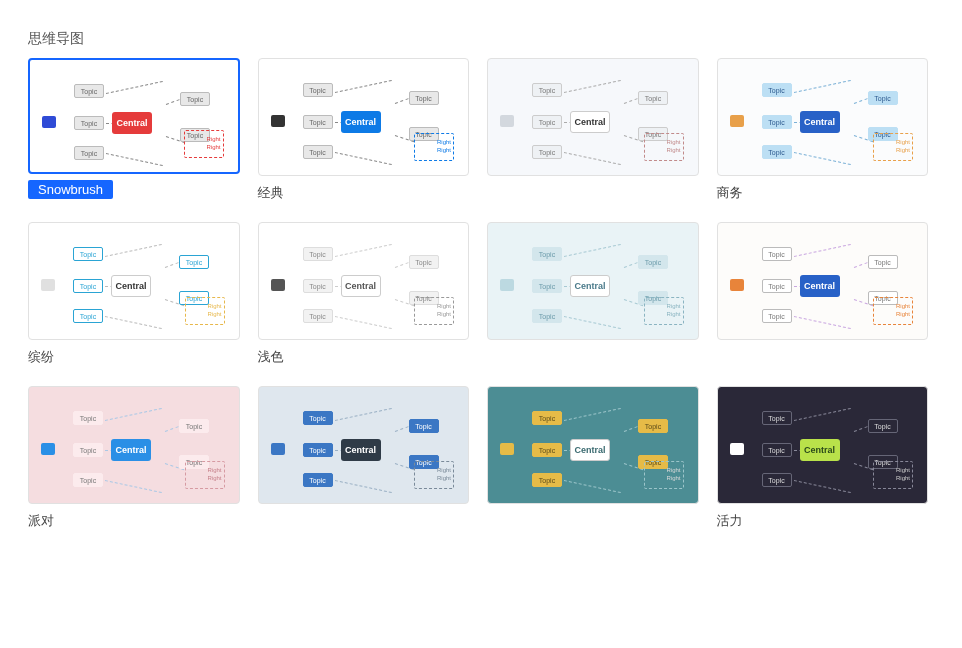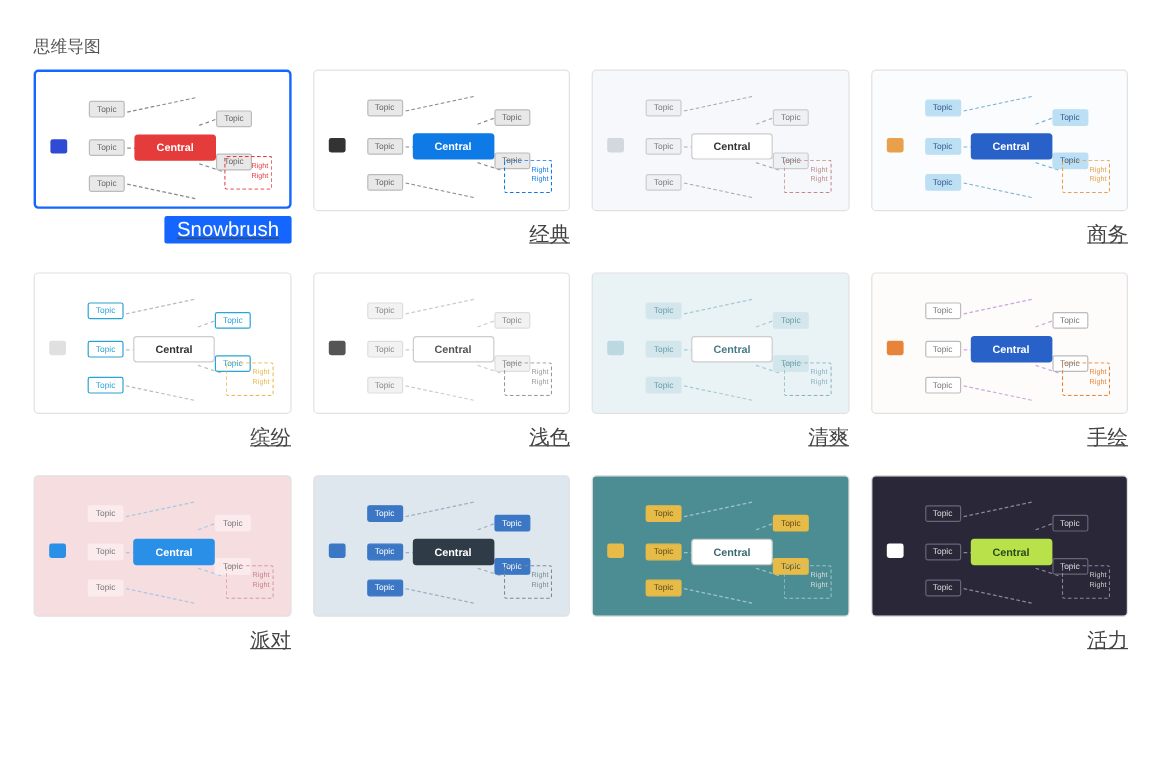--- a/index.html
+++ b/index.html
@@ -5,33 +5,33 @@
     * { margin:0; padding:0; box-sizing:border-box; }
     body { font-family:"Microsoft YaHei","PingFang SC",Arial,sans-serif; font-size:13px; color:#333; background:#fff; }
     .window { width:962px; height:648px; display:flex; flex-direction:column; position:relative; }
     .topbar { height:56px; flex-shrink:0; display:flex; align-items:center; position:relative; }
     .close-btn { position:absolute; right:8px; top:4px; width:28px; height:24px; display:flex; align-items:center; justify-content:center; cursor:pointer; color:#666; }
     .tabs { position:absolute; left:50%; transform:translateX(-50%); display:flex; gap:4px; background:#eef0f2; border-radius:16px; padding:3px; }
     .tab { padding:6px 18px; border-radius:14px; cursor:pointer; color:#888; }
     .tab.active { background:#fff; color:#222; box-shadow:0 0 2px rgba(0,0,0,.1); }
     .filter { position:absolute; right:40px; top:24px; }
     .filter select { width:88px; height:26px; border:1px solid #aaa; background:#fff; padding:2px 6px; font-family:inherit; font-size:13px; }
-    .content { flex:1; overflow-y:auto; padding:30px 22px 6px 28px; }
+    .content { flex:1; overflow-y:auto; padding:30px 34px 6px 28px; }
     .content::-webkit-scrollbar { width:6px; }
     .content::-webkit-scrollbar-thumb { background:#ccc; border-radius:3px; }
     .section-title { font-size:14px; color:#555; margin-bottom:10px; }
     .grid { display:grid; grid-template-columns:repeat(4,1fr); gap:16px 18px; }
     .card { cursor:pointer; }
     .thumb { height:118px; border:1px solid #e1e1e1; border-radius:4px; position:relative; overflow:hidden; }
     .card.selected .thumb { border:2px solid #1566ff; height:116px; }
-    .label { text-align:right; margin:8px 0 4px 0; font-size:17px; color:#444;text-decoration:underline; }
+    .label { text-align:left; margin:8px 0 4px 0; font-size:13px; color:#444; }
     .card.selected .label span { background:#1566ff; color:#fff; padding:2px 10px; border-radius:2px; }
     
     .mm { position:absolute; inset:0; }
-    .mm .central { position:absolute; left:82px; top:52px; width:68px; height:22px; border-radius:3px; font-size:9px; font-weight:bold; display:flex; align-items:center; justify-content:center; }
+    .mm .central { position:absolute; left:82px; top:52px; width:40px; height:22px; border-radius:3px; font-size:9px; font-weight:bold; display:flex; align-items:center; justify-content:center; }
     .mm .topic { position:absolute; width:30px; height:14px; border-radius:2px; font-size:7px; display:flex; align-items:center; justify-content:center; border:1px solid transparent; }
     .mm .sq { position:absolute; left:12px; top:56px; width:14px; height:12px; border-radius:2px; }
     .mm .sub { position:absolute; right:14px; bottom:14px; width:40px; height:28px; border:1px dashed; border-radius:2px; font-size:6px; display:flex; flex-direction:column; align-items:flex-end; justify-content:center; padding:2px; }
     .mm .sub div { line-height:1.3; }
     
     .mm .curve { position:absolute; border-top:1px dashed; width:40px; height:0; transform-origin:left center; }
     .bottombar { height:54px; flex-shrink:0; border-top:1px solid #e1e1e1; display:flex; align-items:center; padding:0 26px; gap:10px; }
     .btn { height:28px; padding:0 14px; border:1px solid #bbb; background:#fff; cursor:pointer; font-family:inherit; font-size:13px; }
     .btn.primary { background:#096dd9; border-color:#096dd9; color:#fff; }
     .spacer { flex:1; }
@@ -194,21 +194,20 @@
               <div class="topic" style="left:44px;top:86px;background:#d3e6ec;border-color:#d3e6ec;color:#6a9aa9">Topic</div>
               <div class="topic" style="left:150px;top:32px;background:#d3e6ec;border-color:#d3e6ec;color:#6a9aa9">Topic</div>
               <div class="topic" style="left:150px;top:68px;background:#d3e6ec;border-color:#d3e6ec;color:#6a9aa9">Topic</div>
          <div class="central" style="background:#ffffff;color:#4a7a8a;border:1px solid #ccc;">Central</div>
          <div class="sub" style="border-color:#8ab4c1;color:#8ab4c1">
            <div>Right</div>
                 <div>Right</div>
          </div>
        </div>
      </div>
-     <div class="label"><span>清爽</span></div>
         </div>
         <div class="card">
           <div class="thumb" style="background:#fdfcfa">
        <div class="mm">
          <div class="curve" style="left:76px;top:33px;width:58px;border-color:#c9a6e0;transform:rotate(-12deg)"></div>
               <div class="curve" style="left:76px;top:63px;width:14px;border-color:#c9a6e0;transform:rotate(0deg)"></div>
               <div class="curve" style="left:76px;top:93px;width:58px;border-color:#c9a6e0;transform:rotate(12deg)"></div>
               <div class="curve" style="left:136px;top:44px;width:20px;border-color:#c9a6e0;transform:rotate(-20deg)"></div>
               <div class="curve" style="left:136px;top:76px;width:20px;border-color:#c9a6e0;transform:rotate(18deg)"></div>
          <div class="sq" style="background:#e8843a"></div>
@@ -217,21 +216,20 @@
               <div class="topic" style="left:44px;top:86px;background:#ffffff;border-color:#bbbbbb;color:#777777">Topic</div>
               <div class="topic" style="left:150px;top:32px;background:#ffffff;border-color:#bbbbbb;color:#777777">Topic</div>
               <div class="topic" style="left:150px;top:68px;background:#ffffff;border-color:#bbbbbb;color:#777777">Topic</div>
          <div class="central" style="background:#2861c7;color:#ffffff;">Central</div>
          <div class="sub" style="border-color:#e8843a;color:#e8843a">
            <div>Right</div>
                 <div>Right</div>
          </div>
        </div>
      </div>
-     <div class="label"><span>手绘</span></div>
         </div>
         <div class="card">
           <div class="thumb" style="background:#f5dde0">
        <div class="mm">
          <div class="curve" style="left:76px;top:33px;width:58px;border-color:#a9c8e6;transform:rotate(-12deg)"></div>
               <div class="curve" style="left:76px;top:63px;width:14px;border-color:#a9c8e6;transform:rotate(0deg)"></div>
               <div class="curve" style="left:76px;top:93px;width:58px;border-color:#a9c8e6;transform:rotate(12deg)"></div>
               <div class="curve" style="left:136px;top:44px;width:20px;border-color:#a9c8e6;transform:rotate(-20deg)"></div>
               <div class="curve" style="left:136px;top:76px;width:20px;border-color:#a9c8e6;transform:rotate(18deg)"></div>
          <div class="sq" style="background:#2a8fe6"></div>

